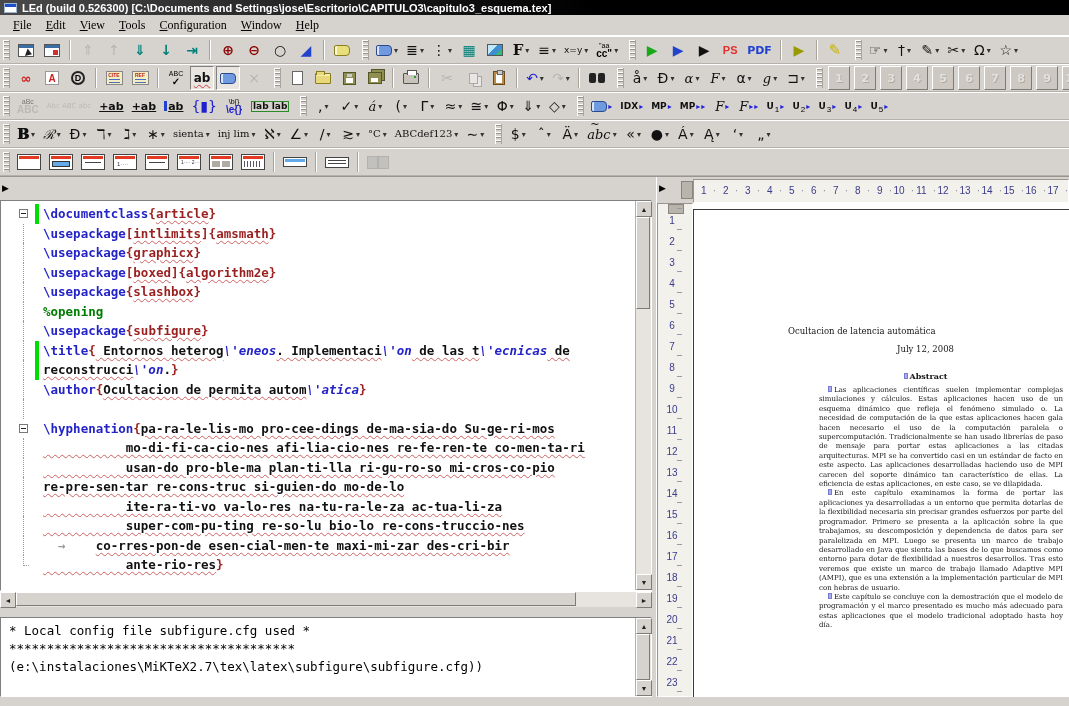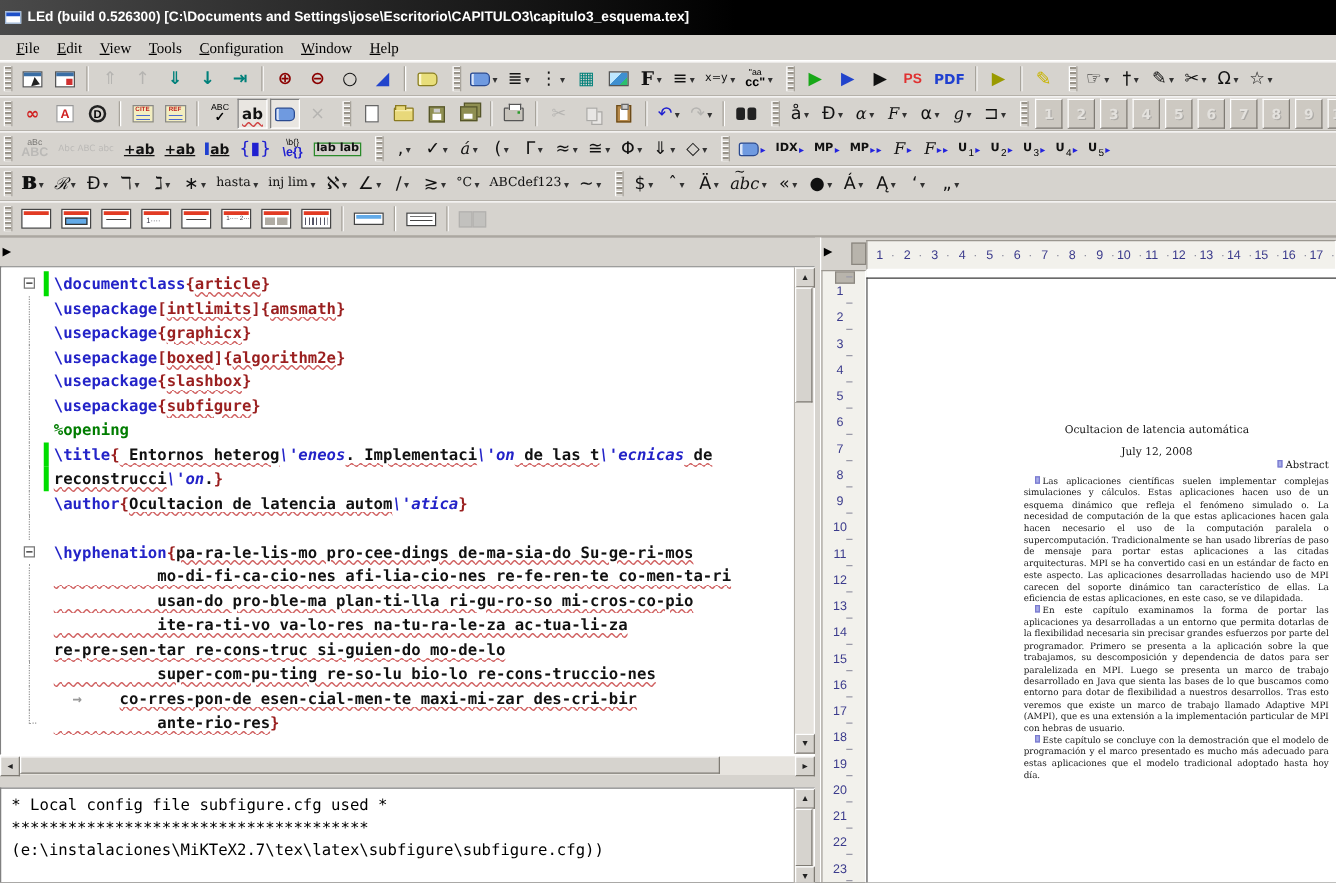--- a/index.html
+++ b/index.html
@@ -1,20 +1,20 @@
 <!DOCTYPE html>
 <html><head>
 <meta charset="utf-8">
 <style>
   html,body{margin:0;padding:0;background:#555;}
   *{box-sizing:border-box;}
   .app{position:relative;width:1069px;height:706px;background:#d6d3ce;overflow:hidden;
        font-family:"Liberation Sans",sans-serif;font-size:12px;color:#000;}
   
-  .titlebar{height:28px;background:linear-gradient(90deg,#4a4a4a,#000 55%);display:flex;align-items:center;
+  .titlebar{height:15px;background:linear-gradient(90deg,#4a4a4a,#000 55%);display:flex;align-items:center;
             padding:0 4px;color:#fff;font-weight:bold;font-size:11px;white-space:nowrap;overflow:hidden;}
   .appicon{width:13px;height:10px;background:#fff;border:1px solid #9db6d6;margin-right:5px;position:relative;flex:0 0 auto;}
   .appicon::before{content:"";position:absolute;left:0;right:0;top:0;height:3px;background:#1e50c8;}
   
   .menubar{height:21px;display:flex;align-items:center;padding-left:6px;border-bottom:1px solid #fff;}
   .menu-item{padding:2px 7px;font-family:Liberation Serif, serif;}
   .menu-item::first-letter{text-decoration:underline;}
   
   #toolbars{border-bottom:1px solid #9a968f;}
   .tb-row{display:flex;align-items:center;height:28px;border-top:1px solid #fff;border-bottom:1px solid #b5b1aa;padding-left:2px;white-space:nowrap;}
@@ -172,23 +172,23 @@
   #vruler{width:36px;background:#f2f1ec;border:1px solid;border-color:#9a968f #fff #fff #9a968f;overflow:hidden;position:relative;padding-top:4px;}
   .vr-box{position:absolute;left:10px;top:0;width:16px;height:10px;background:#b8b4ac;border:1px solid #8a867f;}
   .vcell{height:21px;position:relative;font-size:10px;color:#3b3b8c;text-align:center;padding-right:6px;}
   .vcell span{position:relative;top:7px;}
   .vcell::before{content:"";position:absolute;top:0;left:19px;width:5px;height:1px;background:#9a9aa8;}
   .page-area{flex:1;position:relative;overflow:hidden;background:#fff;}
   .page{position:absolute;left:0;top:6px;bottom:-40px;width:440px;background:#fff;
         border-left:1px solid #3a3a3a;border-top:1px solid #3a3a3a;}
   .doc-col{margin:116px 0 0 94px;width:275px;font-family:"DejaVu Serif","Liberation Serif",serif;color:#141414;}
   .doc-title{text-align:center;font-size:11.5px;line-height:15px;}
-  .doc-author{text-align:center;font-size:8.5px;margin-top:13px;}
+  .doc-author{font-size:8.5px;margin-top:13px;}
   .doc-date{text-align:center;font-size:8.5px;margin-top:8px;}
-  .abs-head{text-align:right;font-size:8px;font-weight:normal;}
+  .abs-head{text-align:center;font-size:8px;font-weight:bold;margin-top:17px;}
   #abstract{margin:5px 0 0 31px;width:244px;font-size:7px;line-height:9.4px;text-align:justify;}
   .abs-p{margin:0;text-indent:9px;}
   .bmark{display:inline-block;width:4px;height:6px;background:#a8aee8;border:1px solid #7a7ad0;margin-right:2px;}
 </style>
 </head>
 <body>
 
 <div class="app">
 
   <div class="titlebar">
@@ -641,21 +641,21 @@
           </div>
           <div class="tb-btn">
             <span class="gl ">ℷ</span>
             <span class="ddc">▾</span>
           </div>
           <div class="tb-btn">
             <span class="gl ">∗</span>
             <span class="ddc">▾</span>
           </div>
           <div class="tb-btn wide">
-            <span class="gl tinyserif">hasta</span>
+            <span class="gl tinyserif">sienta</span>
             <span class="ddc">▾</span>
           </div>
           <div class="tb-btn wide">
             <span class="gl tinyserif">inj lim</span>
             <span class="ddc">▾</span>
           </div>
           <div class="tb-btn">
             <span class="gl ">ℵ</span>
             <span class="ddc">▾</span>
           </div>
@@ -777,31 +777,31 @@
       <div class="tabrow">
         <span class="tabscroll">▶</span>
       </div>
       <div class="editor-wrap">
         <div id="editor">
             <div class="cl"><span class="gm-box"></span><span class="chbar"></span><span class="code"><span class="sc">\documentclass</span><span class="sb">{</span><span class="sa">article</span><span class="sb">}</span></span></div>
             <div class="cl gv"><span class="code"><span class="sc">\usepackage</span><span class="sb">[</span><span class="sa">intlimits</span><span class="sb">]</span><span class="sb">{</span><span class="sa">amsmath</span><span class="sb">}</span></span></div>
             <div class="cl gv"><span class="code"><span class="sc">\usepackage</span><span class="sb">{</span><span class="sa">graphicx</span><span class="sb">}</span></span></div>
             <div class="cl gv"><span class="code"><span class="sc">\usepackage</span><span class="sb">[</span><span class="sa">boxed</span><span class="sb">]</span><span class="sb">{</span><span class="sa">algorithm2e</span><span class="sb">}</span></span></div>
             <div class="cl gv"><span class="code"><span class="sc">\usepackage</span><span class="sb">{</span><span class="sa">slashbox</span><span class="sb">}</span></span></div>
+            <div class="cl gv"><span class="code"><span class="sm">%opening</span></span></div>
             <div class="cl gv"><span class="code"><span class="sc">\usepackage</span><span class="sb">{</span><span class="sa">subfigure</span><span class="sb">}</span></span></div>
-            <div class="cl gv"><span class="code"><span class="sm">%opening</span></span></div>
             <div class="cl gv"><span class="chbar"></span><span class="code"><span class="sc">\title</span><span class="sb">{</span><span class="st"> Entornos heterog</span><span class="sx">\'eneos</span><span class="st">. Implementaci</span><span class="sx">\'on</span><span class="st"> de las t</span><span class="sx">\'ecnicas</span><span class="st"> de</span></span></div>
             <div class="cl gv"><span class="chbar"></span><span class="code"><span class="st">reconstrucci</span><span class="sx">\'on</span><span class="sp">.</span><span class="sb">}</span></span></div>
-            <div class="cl gv"><span class="code"><span class="sc">\author</span><span class="sb">{</span><span class="st">Ocultacion de latencia autom</span><span class="sx">\'atica</span><span class="sb">}</span></span></div>
+            <div class="cl gv"><span class="code"><span class="sc">\author</span><span class="sb">{</span><span class="st">Ocultacion de permita autom</span><span class="sx">\'atica</span><span class="sb">}</span></span></div>
             <div class="cl gv"><span class="code"></span></div>
             <div class="cl"><span class="gm-box"></span><span class="code"><span class="sc">\hyphenation</span><span class="sb">{</span><span class="st">pa-ra-le-lis-mo pro-cee-dings de-ma-sia-do Su-ge-ri-mos</span></span></div>
             <div class="cl gv"><span class="code"><span class="st">           mo-di-fi-ca-cio-nes afi-lia-cio-nes re-fe-ren-te co-men-ta-ri</span></span></div>
             <div class="cl gv"><span class="code"><span class="st">           usan-do pro-ble-ma plan-ti-lla ri-gu-ro-so mi-cros-co-pio</span></span></div>
+            <div class="cl gv"><span class="code"><span class="st">re-pre-sen-tar re-cons-truc si-guien-do mo-de-lo</span></span></div>
             <div class="cl gv"><span class="code"><span class="st">           ite-ra-ti-vo va-lo-res na-tu-ra-le-za ac-tua-li-za</span></span></div>
-            <div class="cl gv"><span class="code"><span class="st">re-pre-sen-tar re-cons-truc si-guien-do mo-de-lo</span></span></div>
             <div class="cl gv"><span class="code"><span class="st">           super-com-pu-ting re-so-lu bio-lo re-cons-truccio-nes</span></span></div>
             <div class="cl gv"><span class="code"><span class="sw">  →    </span><span class="st">co-rres-pon-de esen-cial-men-te maxi-mi-zar des-cri-bir</span></span></div>
             <div class="cl ge"><span class="code"><span class="st">           ante-rio-res</span><span class="sb">}</span></span></div>
           </div>
         <div class="vscroll">
           <div class="sbtn">▲</div>
           <div class="vthumb" style="height:92px;"></div>
           <div class="sp-fill"></div>
           <div class="sbtn">▼</div>
         </div>

